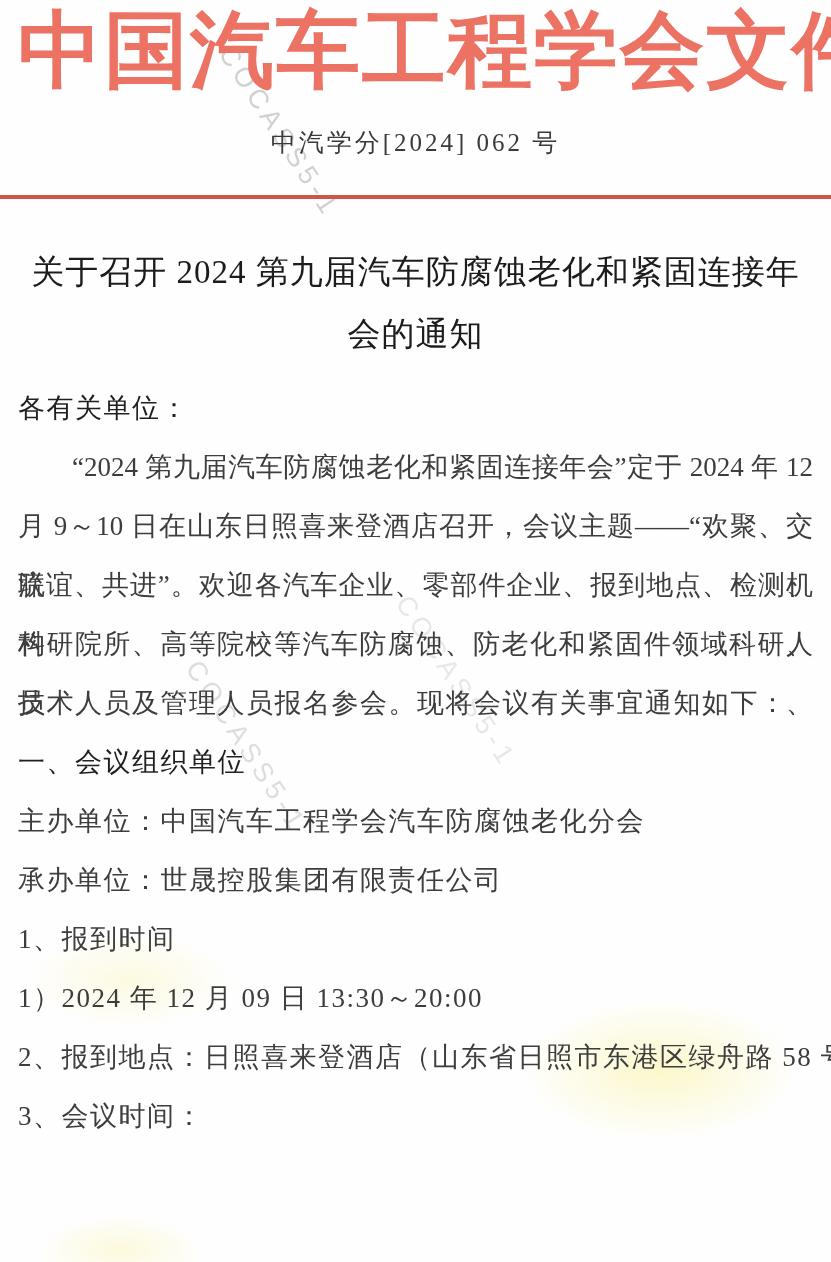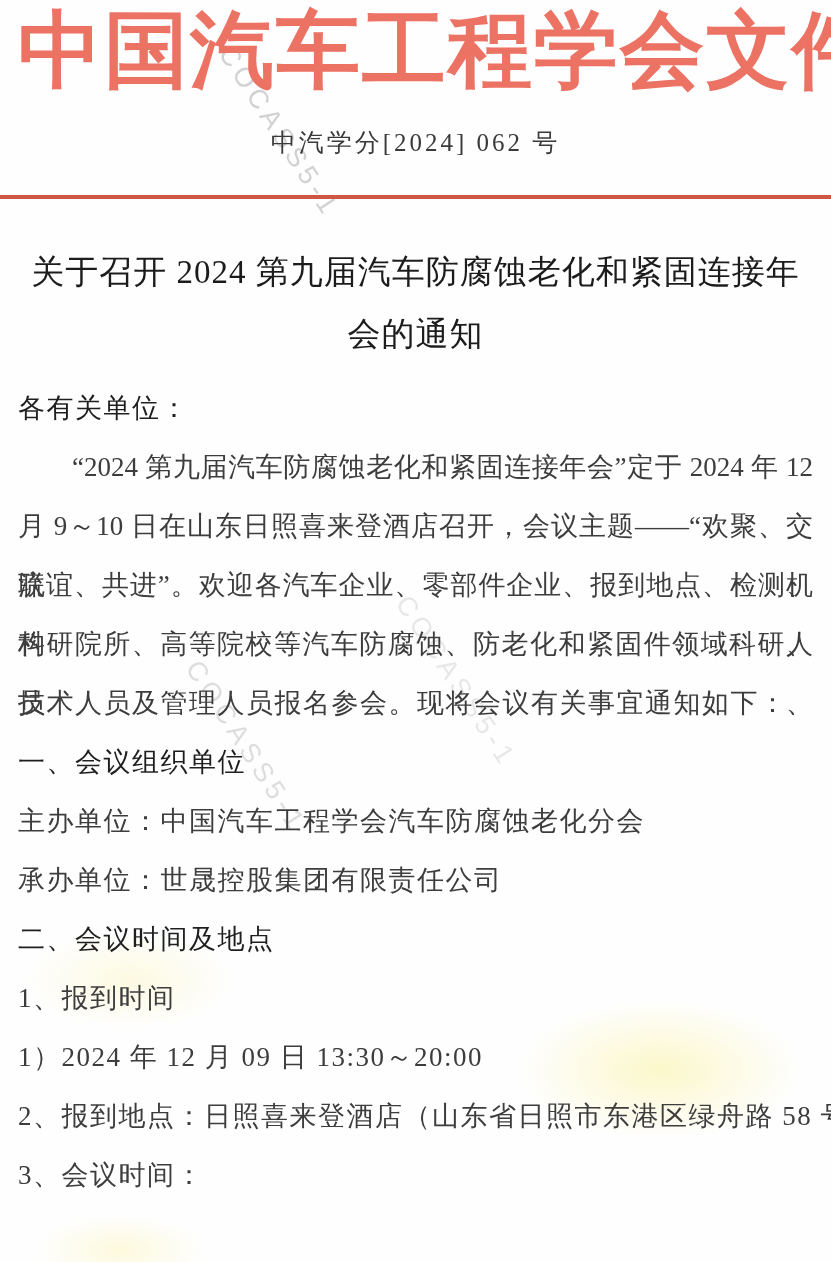--- a/index.html
+++ b/index.html
@@ -135,20 +135,19 @@
     <main class="body-text" id="body-lines">
         <div class="line bold">各有关单位：</div>
         <div class="line justify indent">“2024 第九届汽车防腐蚀老化和紧固连接年会”定于 2024 年 12</div>
         <div class="line justify">月 9～10 日在山东日照喜来登酒店召开，会议主题——“欢聚、交流、</div>
         <div class="line justify">联谊、共进”。欢迎各汽车企业、零部件企业、报到地点、检测机构、</div>
         <div class="line justify">科研院所、高等院校等汽车防腐蚀、防老化和紧固件领域科研人员、</div>
         <div class="line">技术人员及管理人员报名参会。现将会议有关事宜通知如下：</div>
         <div class="line bold">一、会议组织单位</div>
         <div class="line">主办单位：中国汽车工程学会汽车防腐蚀老化分会</div>
         <div class="line">承办单位：世晟控股集团有限责任公司</div>
-        <div class="line bold">二、会议时间及地点</div>
         <div class="line">1、报到时间</div>
         <div class="line">1）2024 年 12 月 09 日 13:30～20:00</div>
         <div class="line">2、报到地点：日照喜来登酒店（山东省日照市东港区绿舟路 58 号）</div>
         <div class="line">3、会议时间：</div>
       </main>
   </div>
 </div>
 
 </body></html>

